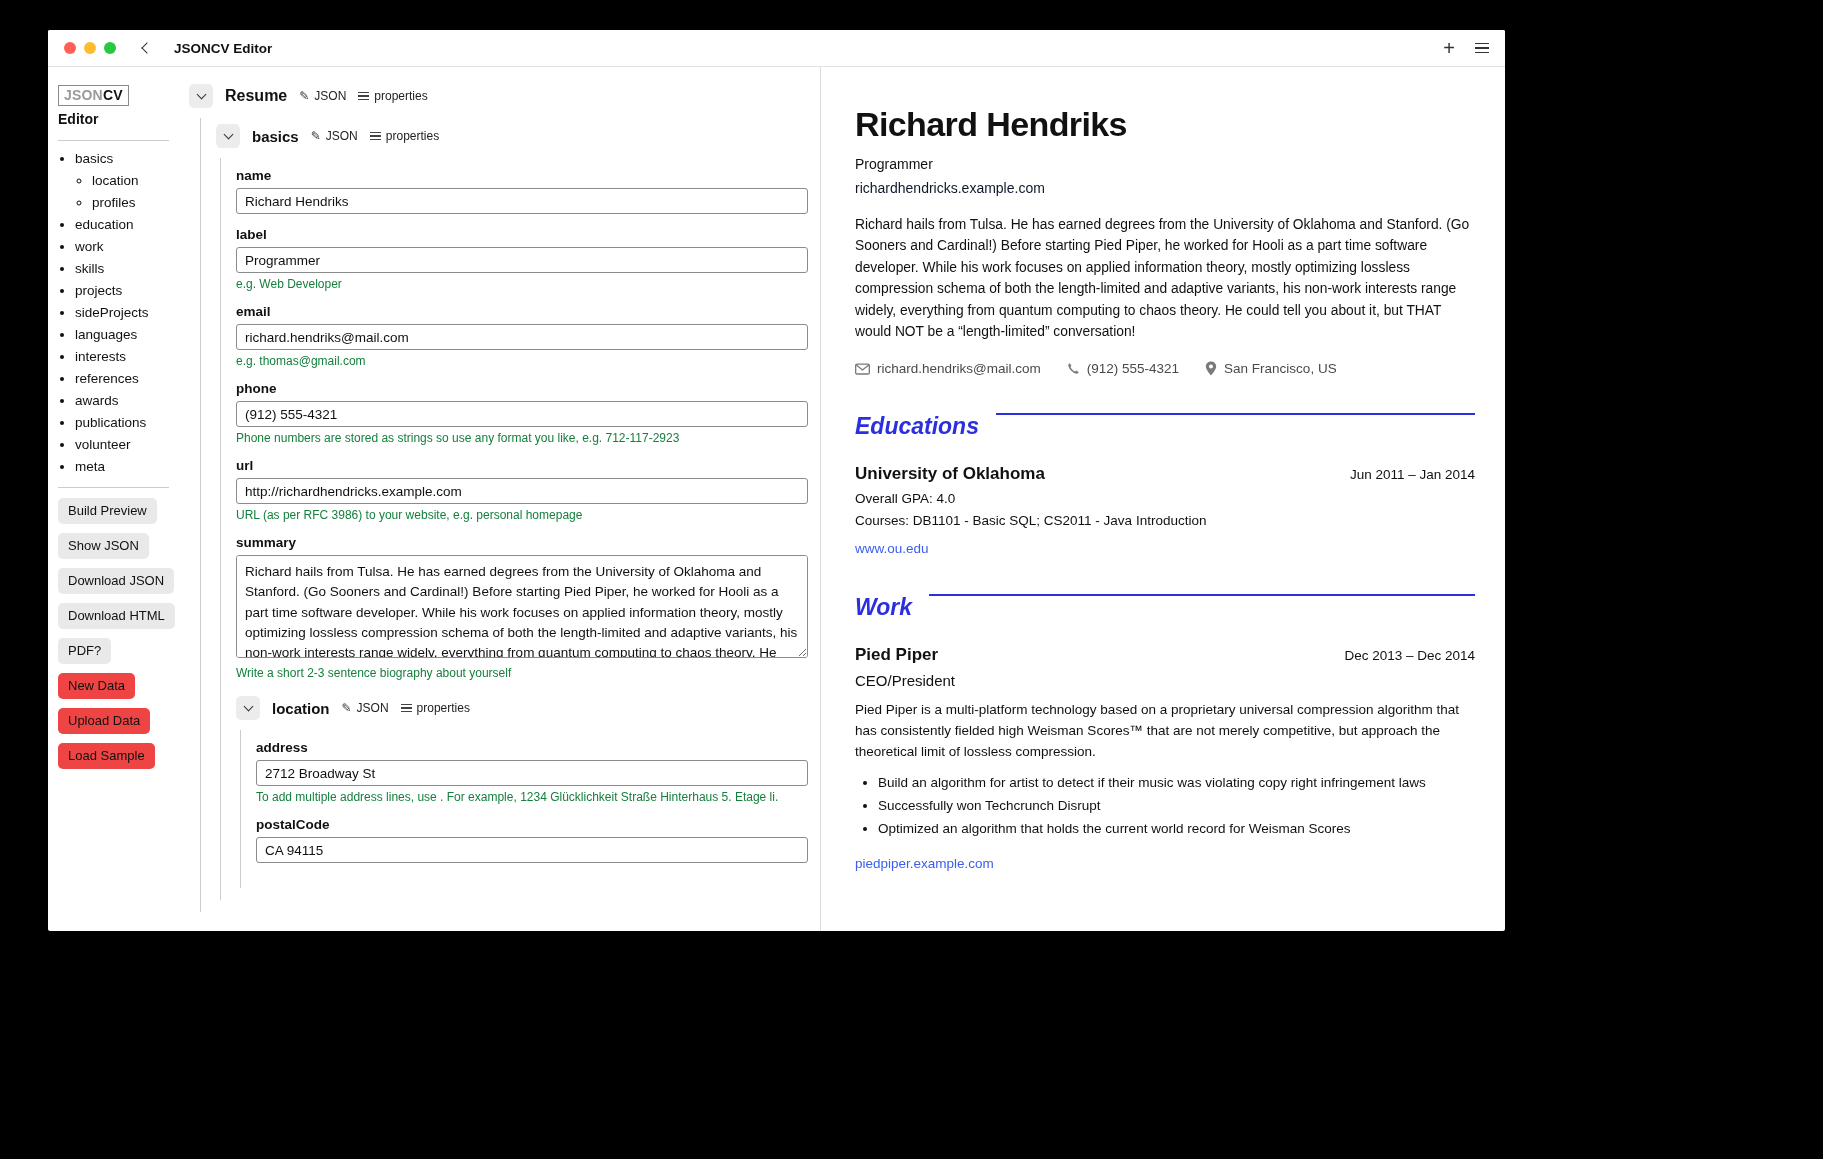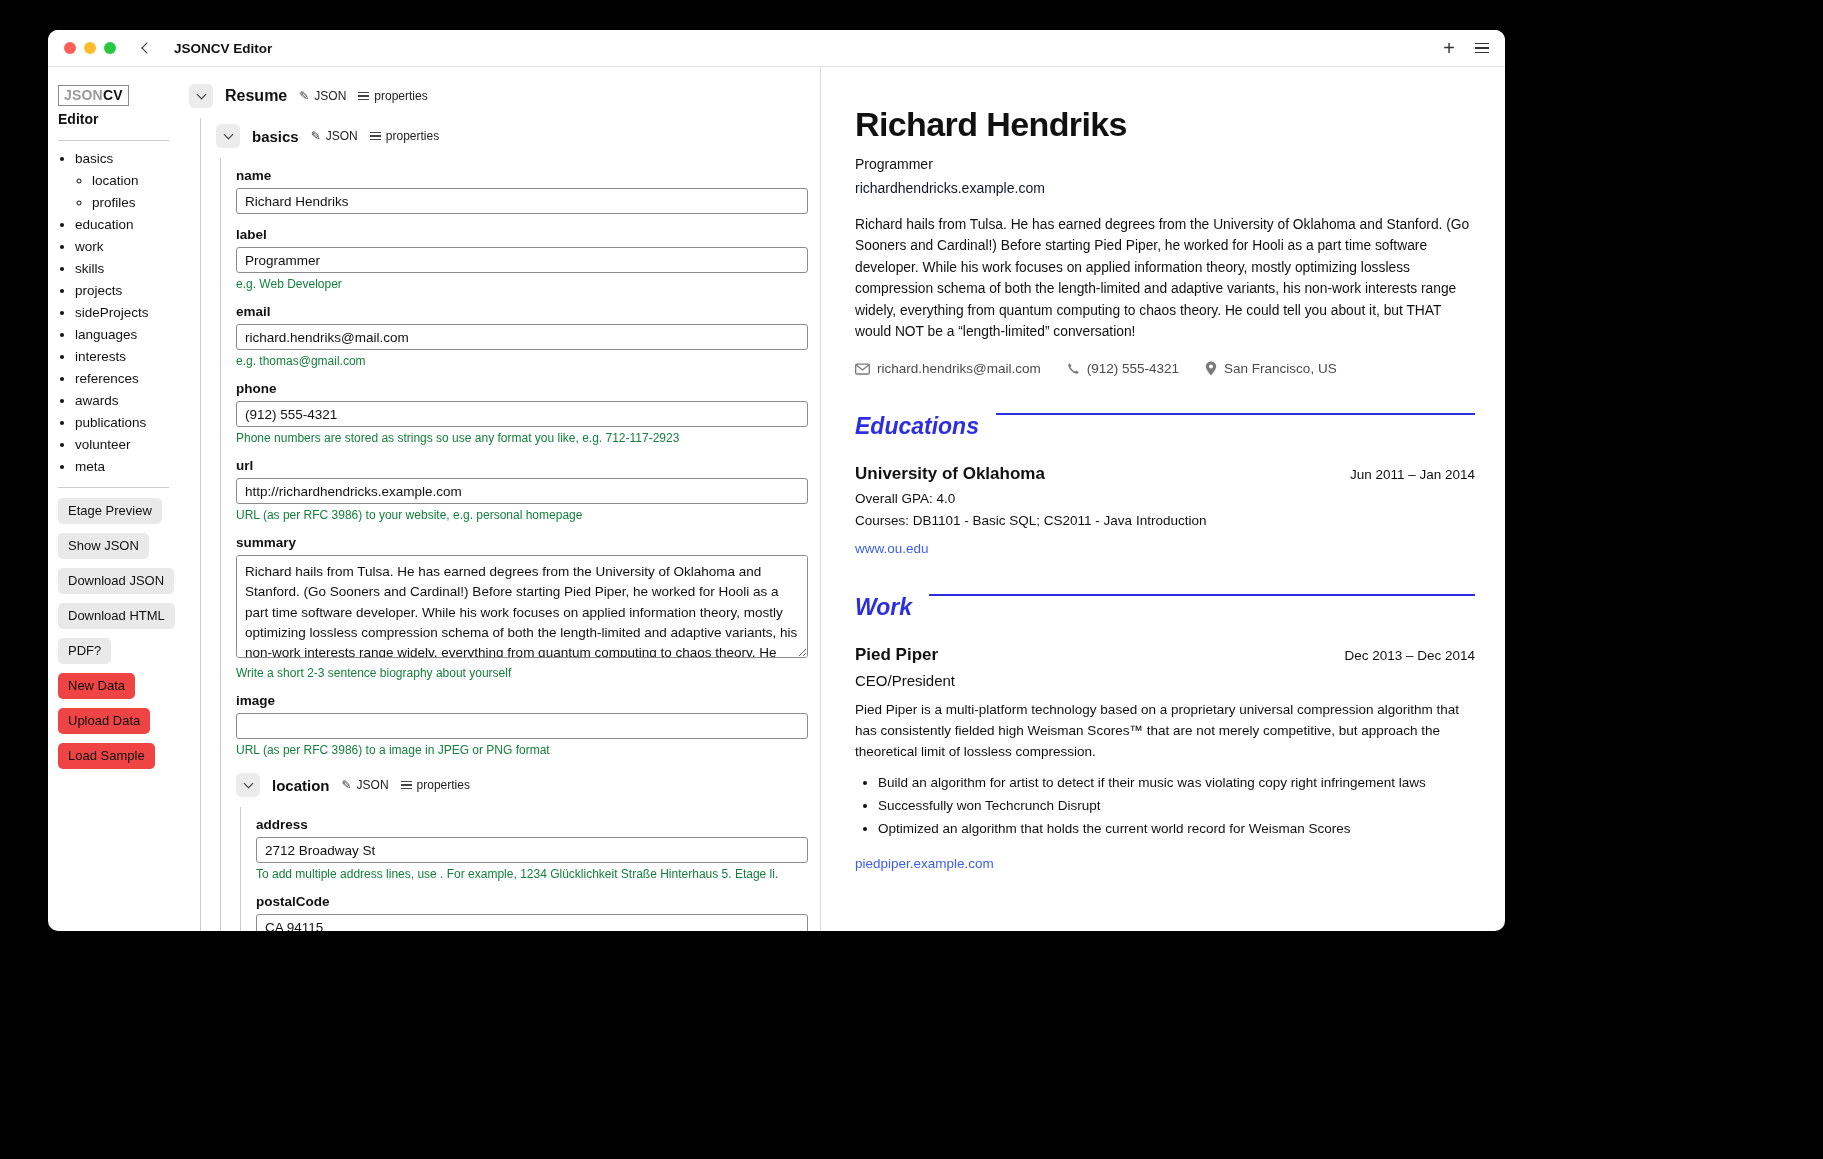--- a/index.html
+++ b/index.html
@@ -1,19 +1,19 @@
 <!DOCTYPE html>
 <html><head>
 <meta charset="utf-8">
 <style>
   * { box-sizing: border-box; margin: 0; padding: 0; }
   html,body { width:1823px; height:1159px; background:#000; font-family:"Liberation Sans",sans-serif; }
 
   .window { position:absolute; left:48px; top:30px; width:1457px; height:901px;
-    background:#fff; border-radius:10px; overflow:hidden; display:flex; flex-direction:column; }
+    background:#fff; border-radius:2px; overflow:hidden; display:flex; flex-direction:column; }
 
   
   .titlebar { flex:0 0 37px; display:flex; align-items:center; padding:0 16px;
     border-bottom:1px solid #e2e2e2; background:#fff; }
   .lights { display:flex; gap:8px; }
   .light { width:12px; height:12px; border-radius:50%; }
   .light.red{ background:#ff5f57; } .light.yellow{ background:#febc2e; } .light.green{ background:#28c840; }
   .back-btn { margin-left:20px; width:18px; height:18px; display:flex; align-items:center; justify-content:center; cursor:pointer; }
   .chev-left { width:8px; height:8px; border-left:1.8px solid #333; border-bottom:1.8px solid #333; transform:rotate(45deg); margin-left:3px; }
   .tb-title { margin-left:20px; font-size:13.5px; font-weight:700; color:#111; }
@@ -132,21 +132,21 @@
           <li>languages</li>
           <li>interests</li>
           <li>references</li>
           <li>awards</li>
           <li>publications</li>
           <li>volunteer</li>
           <li>meta</li>
         </ul>
       </div>
       <hr class="side-hr">
-      <div class="btn-row"><button class="btn gray">Etage Preview</button></div>
+      <div class="btn-row"><button class="btn gray">Build Preview</button></div>
       <div class="btn-row"><button class="btn gray">Show JSON</button></div>
       <div class="btn-row"><button class="btn gray">Download JSON</button></div>
       <div class="btn-row"><button class="btn gray">Download HTML</button></div>
       <div class="btn-row"><button class="btn gray">PDF?</button></div>
       <div class="btn-row"><button class="btn green">New Data</button></div>
       <div class="btn-row"><button class="btn green">Upload Data</button></div>
       <div class="btn-row"><button class="btn green">Load Sample</button></div>
     </div>
 
     <div class="editor">
@@ -211,25 +211,20 @@
           </div>
           <div class="field">
             <div class="field-label">url</div>
             <input value="http://richardhendricks.example.com" style="">
             <div class="hint">URL (as per RFC 3986) to your website, e.g. personal homepage</div>
           </div>
           <div class="field">
             <div class="field-label">summary</div>
             <textarea style="">Richard hails from Tulsa. He has earned degrees from the University of Oklahoma and Stanford. (Go Sooners and Cardinal!) Before starting Pied Piper, he worked for Hooli as a part time software developer. While his work focuses on applied information theory, mostly optimizing lossless compression schema of both the length-limited and adaptive variants, his non-work interests range widely, everything from quantum computing to chaos theory. He could tell you about it, but THAT would NOT be a “length-limited” conversation!</textarea>
             <div class="hint">Write a short 2-3 sentence biography about yourself</div>
-          </div>
-          <div class="field">
-            <div class="field-label">image</div>
-            <input value="" style="">
-            <div class="hint">URL (as per RFC 3986) to a image in JPEG or PNG format</div>
           </div>
 
           <div class="sec-head" style="margin-top:16px;">
             <button class="collapse-btn">
                 <span class="chev-down"></span>
               </button>
             <span class="sec-title small">location</span>
             <span class="mini">
                 <span class="pencil">✎</span>
                 <span>JSON</span>

